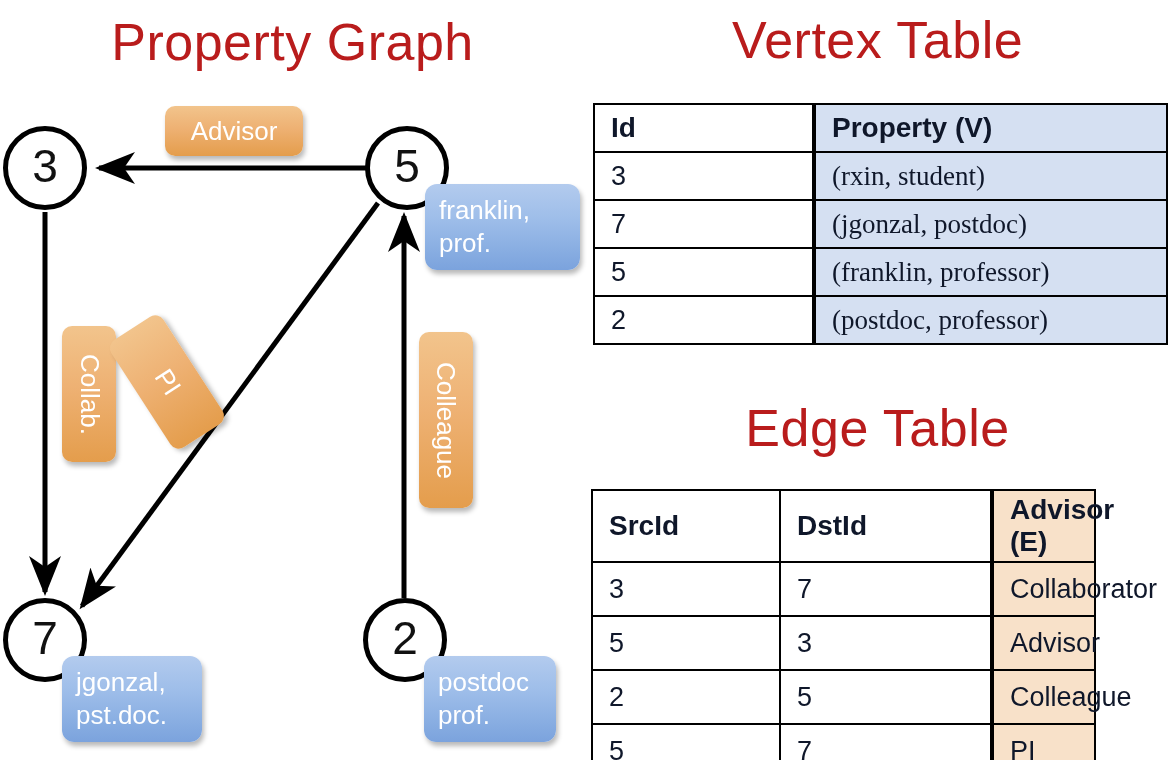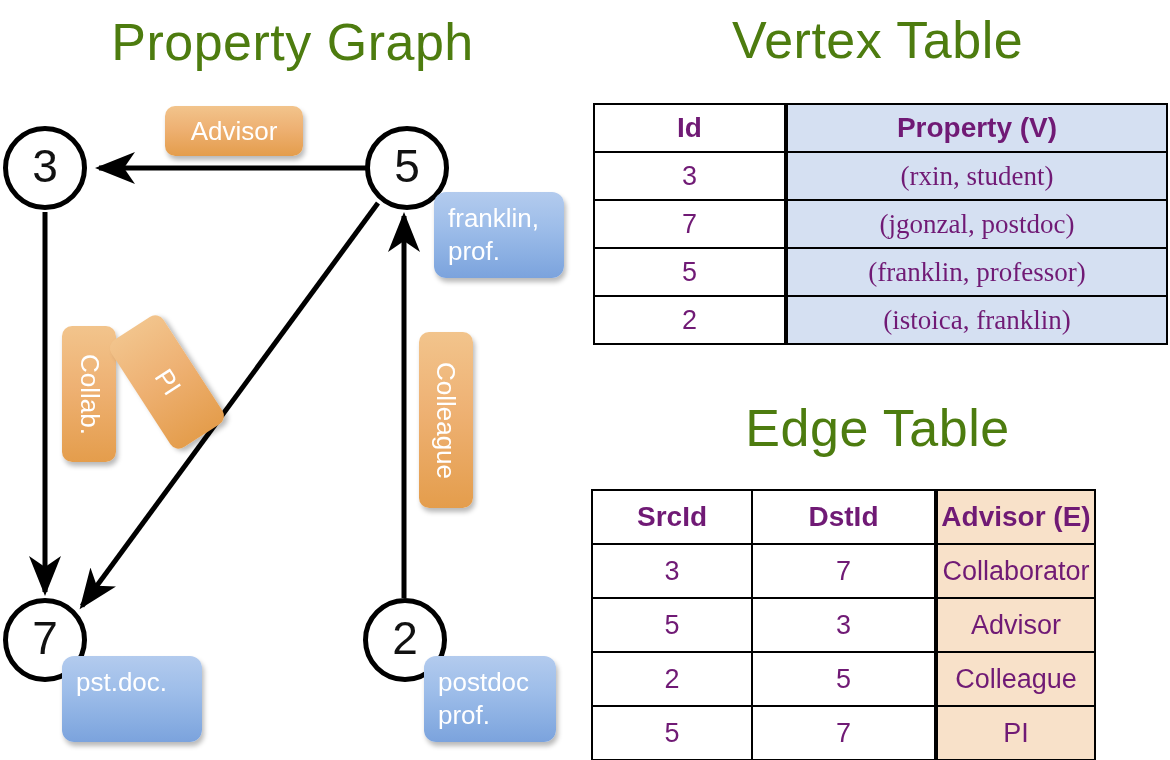--- a/index.html
+++ b/index.html
@@ -14,21 +14,21 @@
   }
   .stage{position:absolute;left:0;top:0;width:1170px;height:760px;}
 
   
   .title{
     position:absolute;
     font-family:"Liberation Sans", sans-serif;
     font-weight:300;
     font-size:52px;
     letter-spacing:0.5px;
-    color:#4d7c0f;
+    color:#b91c1c;
     white-space:nowrap;
     text-align:center;
   }
   #title-property-graph{left:0;top:12px;width:585px;}
   #title-vertex-table{left:585px;top:10px;width:585px;}
   #title-edge-table{left:585px;top:398px;width:585px;}
 
   
   #graph-panel{position:absolute;left:0;top:0;width:585px;height:760px;}
   #graph-edges{position:absolute;left:0;top:0;width:585px;height:760px;}
@@ -79,25 +79,25 @@
 
   
   .tbl{
     position:absolute;
     border-collapse:collapse;
     table-layout:fixed;
     background:#fff;
   }
   .tbl td,.tbl th{
     border:2px solid #000;
-    text-align:center;
+    text-align:left;
     font-weight:400;
     font-size:27px;
-    color:#701a75;
-    padding:3px 2px;
+    color:#0f172a;
+    padding:3px 16px;
     font-family:"Liberation Sans", sans-serif;
   }
   .tbl th{font-weight:700;font-size:28px;}
 
   #vertex-table{left:593px;top:103px;width:575px;}
   #vertex-table .c-id{width:185px;}
   #vertex-table th.h-prop,#vertex-table td.c-prop{background:#d5e0f2;}
   #vertex-table th.h-prop{border-left-width:4px;}
   #vertex-table td.c-prop{border-left-width:4px;font-family:Liberation Serif, serif;}
   #vertex-table tr{height:48px;}
@@ -144,26 +144,27 @@
       <span>5</span>
     </div>
     <div class="node" style="left:3px;top:598px;">
       <span>7</span>
     </div>
     <div class="node" style="left:363px;top:598px;">
       <span>2</span>
     </div>
 
 
-    <div class="prop-box" style="left:425px;top:192px;width:130px;height:86px;margin-left:9px;">
+    <div class="prop-box" style="left:425px;top:184px;width:155px;height:86px;">
       <div>franklin,</div>
       <div>prof.</div>
     </div>
 
     <div class="prop-box" style="left:62px;top:656px;width:140px;height:86px;">
+      <div>jgonzal,</div>
       <div>pst.doc.</div>
     </div>
 
     <div class="prop-box" style="left:424px;top:656px;width:132px;height:86px;">
       <div>postdoc</div>
       <div>prof.</div>
     </div>
 
     <div class="edge-label" style="left:165px;top:106px;width:138px;height:50px;">
       <span>Advisor</span>
@@ -198,21 +199,21 @@
       <tr>
         <td class="c-id">7</td>
         <td class="c-prop">(jgonzal, postdoc)</td>
       </tr>
       <tr>
         <td class="c-id">5</td>
         <td class="c-prop">(franklin, professor)</td>
       </tr>
       <tr>
         <td class="c-id">2</td>
-        <td class="c-prop">(istoica, franklin)</td>
+        <td class="c-prop">(postdoc, professor)</td>
       </tr>
     </tbody>
   </table>
 
   <table class="tbl" id="edge-table">
     <thead>
       <tr>
         <th class="c-src">SrcId</th>
         <th class="c-dst">DstId</th>
         <th class="h-prop">Advisor (E)</th>

